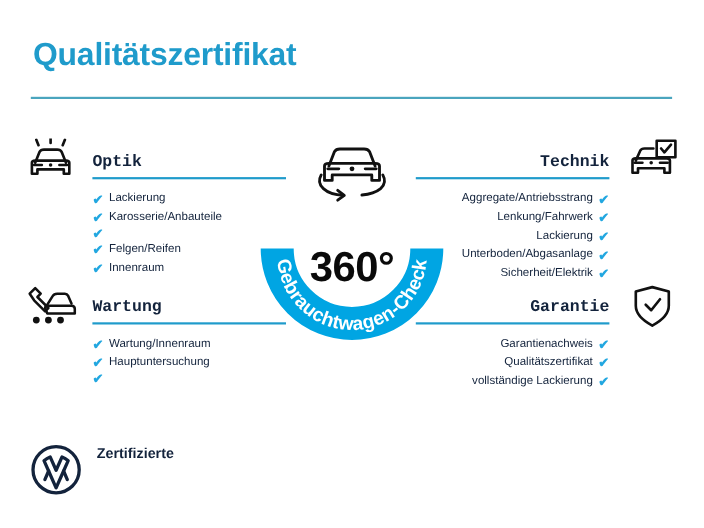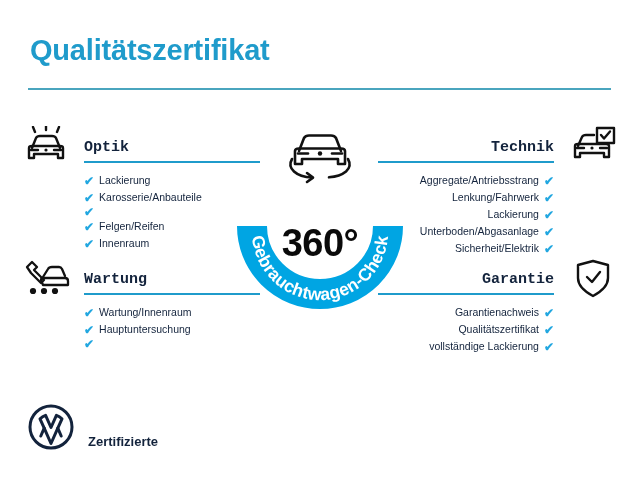--- a/index.html
+++ b/index.html
@@ -140,21 +140,21 @@
     color: #0A0A0A;
     letter-spacing: -0.5px;
   }
 
   
   .footer {
     position: absolute;
     left: 28px;
     top: 404px;
     display: flex;
-    align-items: flex-end;
+    align-items: flex-start;
   }
 
   .vw-logo { width: 46px; height: 46px; flex: none; }
   .vw-logo svg { display: block; width: 100%; height: 100%; }
 
   .footer-text {
     margin-left: 14px;
     color: #13233C;
     font-size: 13px;
     font-weight: bold;

